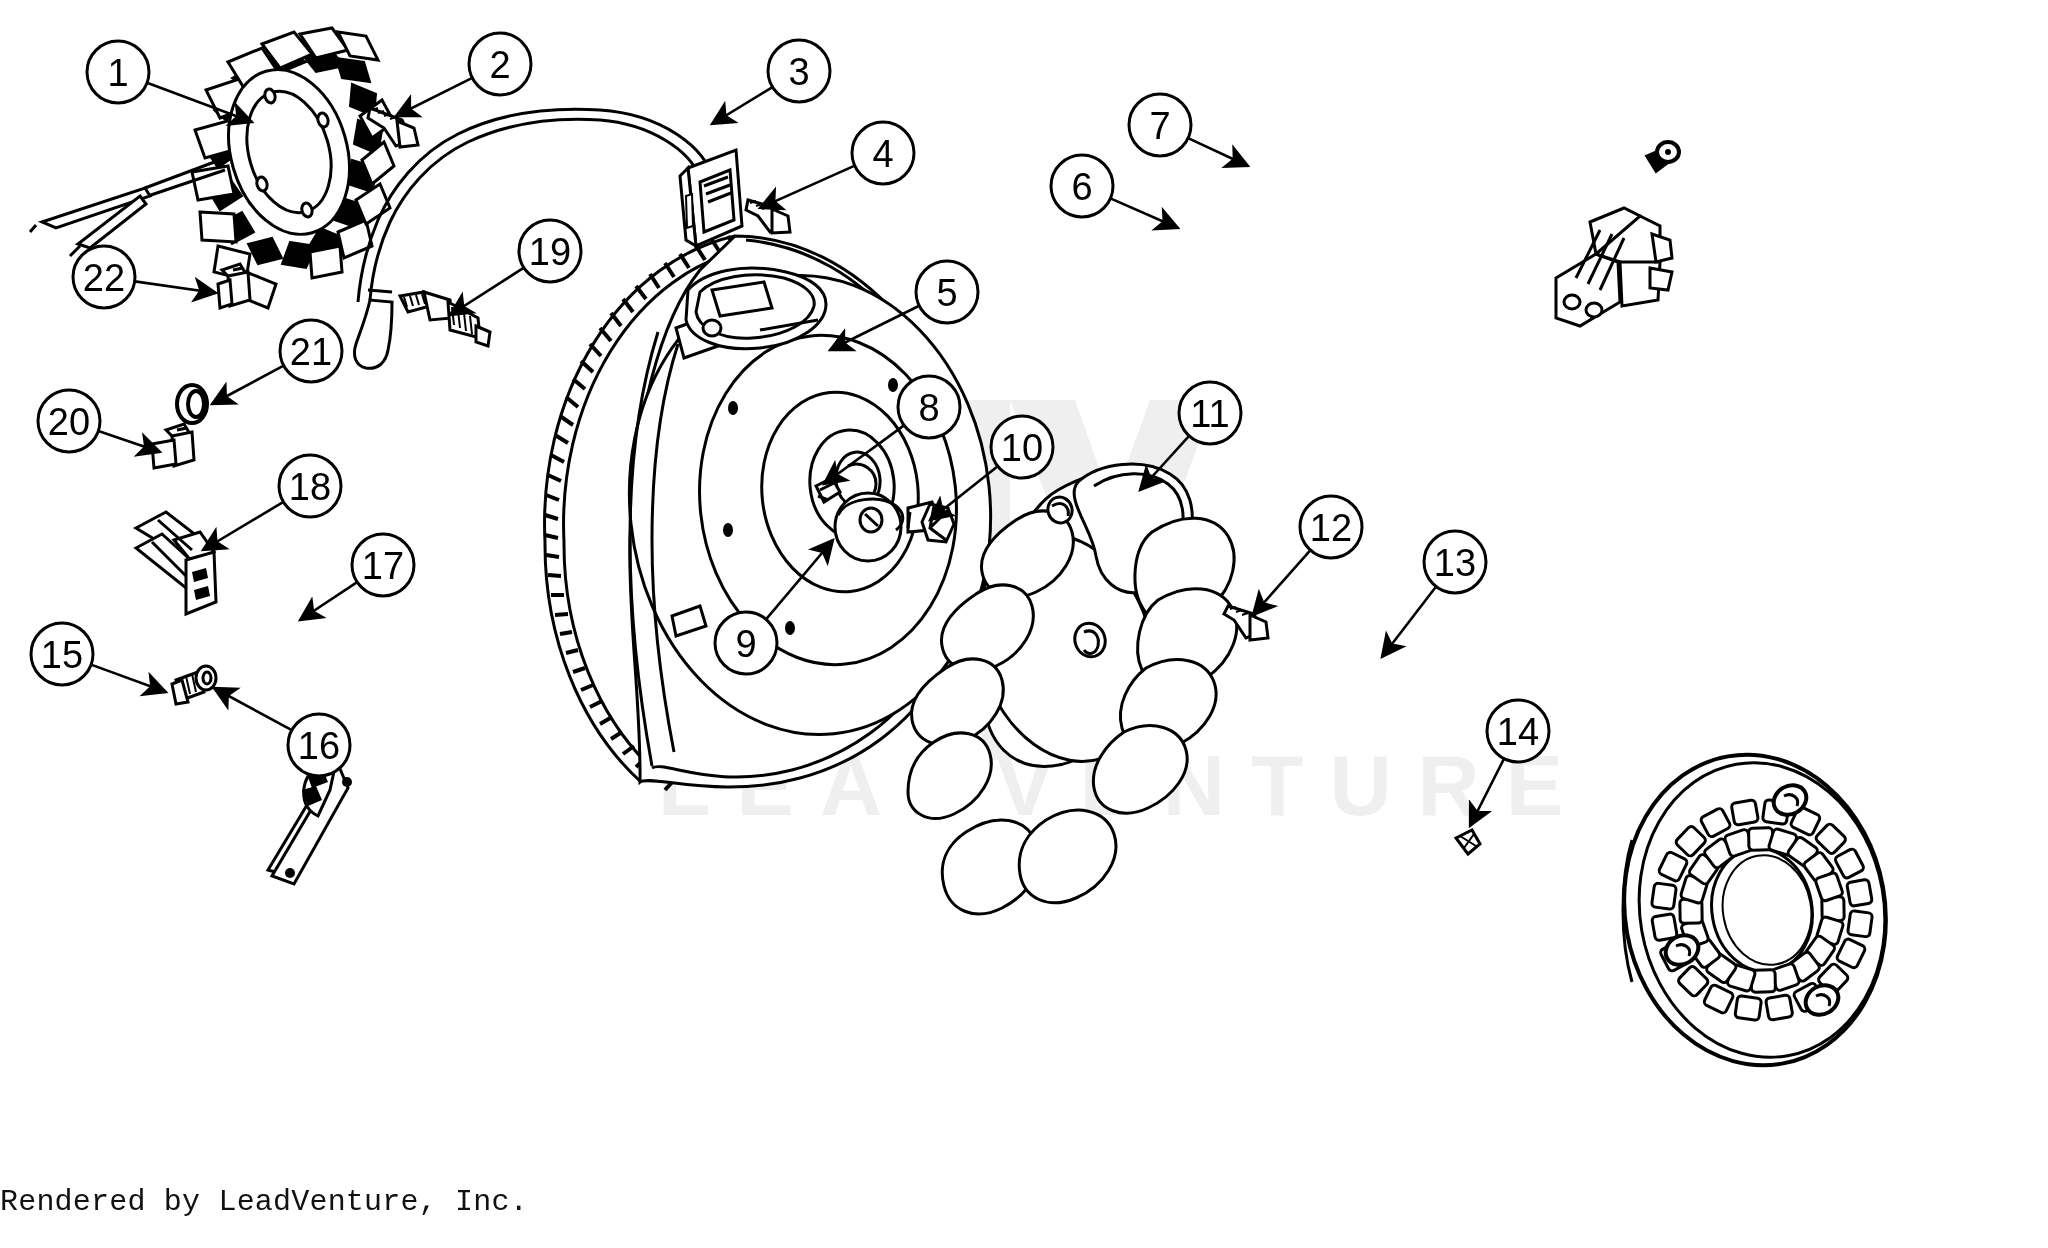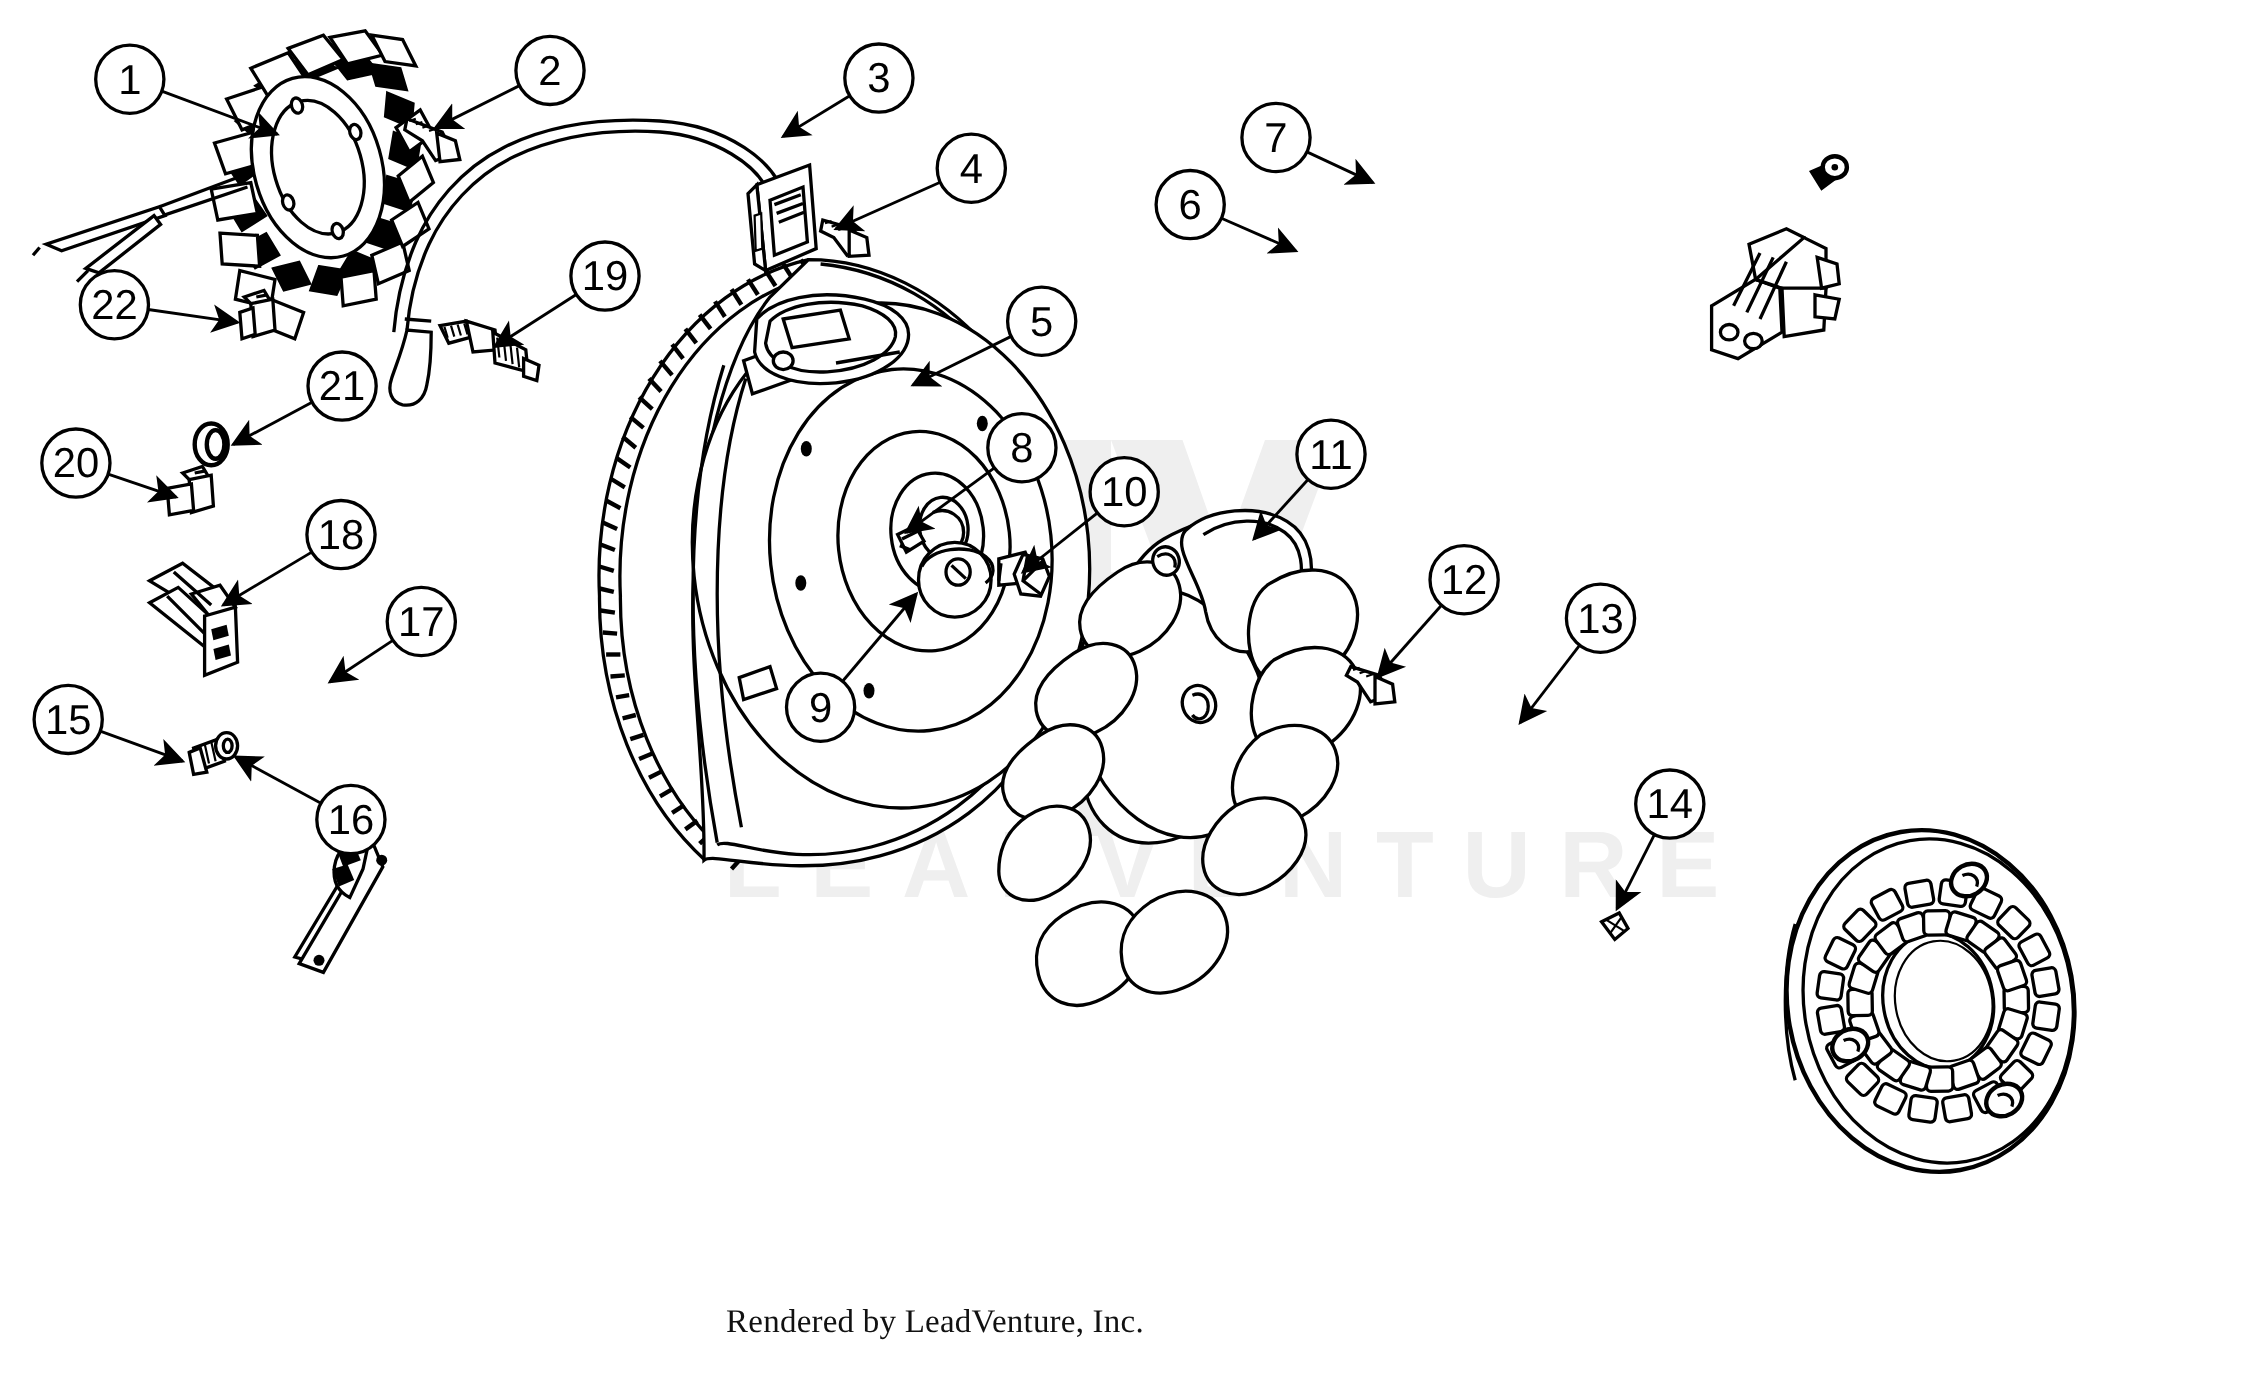--- a/index.html
+++ b/index.html
@@ -1,20 +1,20 @@
 <!DOCTYPE html>
 <html><head>
 <meta charset="utf-8">
 <style>
   html,body{margin:0;padding:0;background:#ffffff;}
   body{font-family:"Liberation Sans",sans-serif;}
   #page{position:relative;width:2048px;height:1248px;background:#ffffff;overflow:hidden;}
   #diagram{position:absolute;left:0;top:0;width:2048px;height:1248px;}
-  .footer{position:absolute;left:0;top:1185px;width:1700px;text-align:center;
-          font-family:Liberation Serif, serif;font-size:30px;color:#111;letter-spacing:0.2px;}
+  .footer{position:absolute;left:0;top:1185px;width:1700px;
+          font-family:Liberation Mono, monospace;font-size:30px;color:#111;letter-spacing:0.2px;}
   svg{display:block;}
   text.calloutnum{font-family:"Liberation Sans",sans-serif;font-size:38px;fill:#000;text-anchor:middle;dominant-baseline:central;}
   text.wm{font-family:"Liberation Sans",sans-serif;font-size:86px;fill:#efefef;letter-spacing:26px;font-weight:bold;}
 </style>
 </head>
 <body>
 
 <div id="page">
 
   <svg id="diagram" viewBox="0 0 2048 1248">

